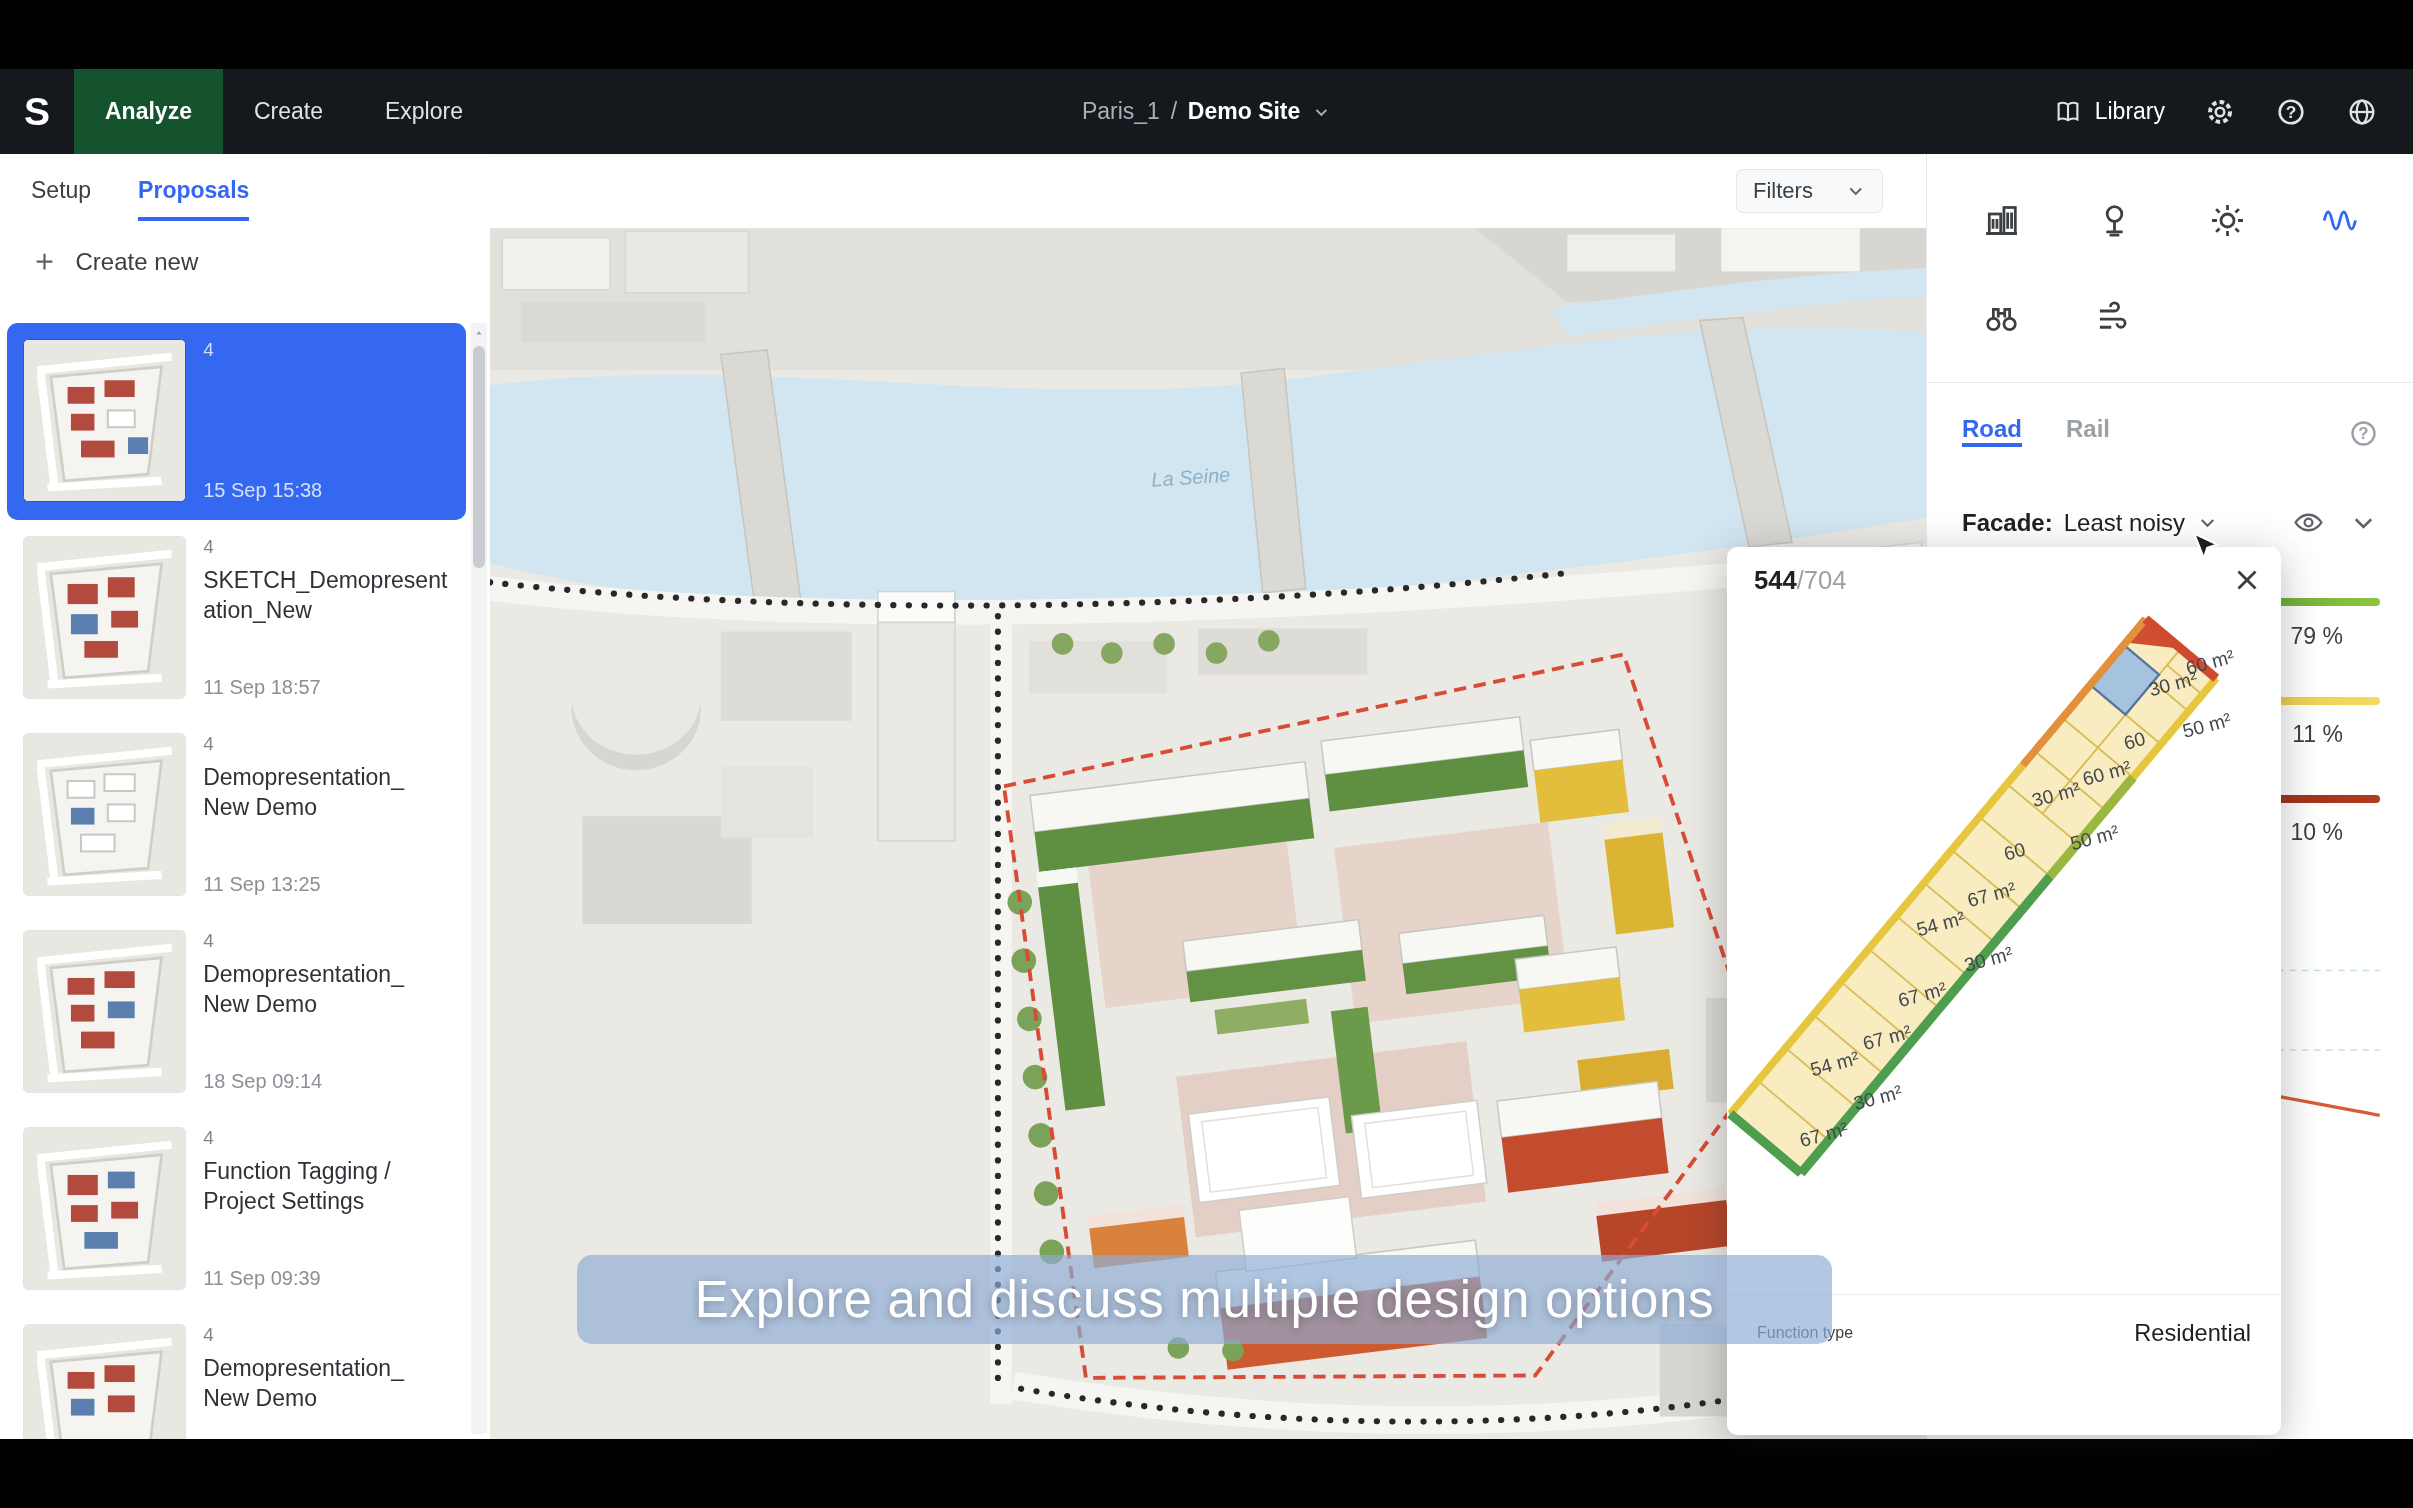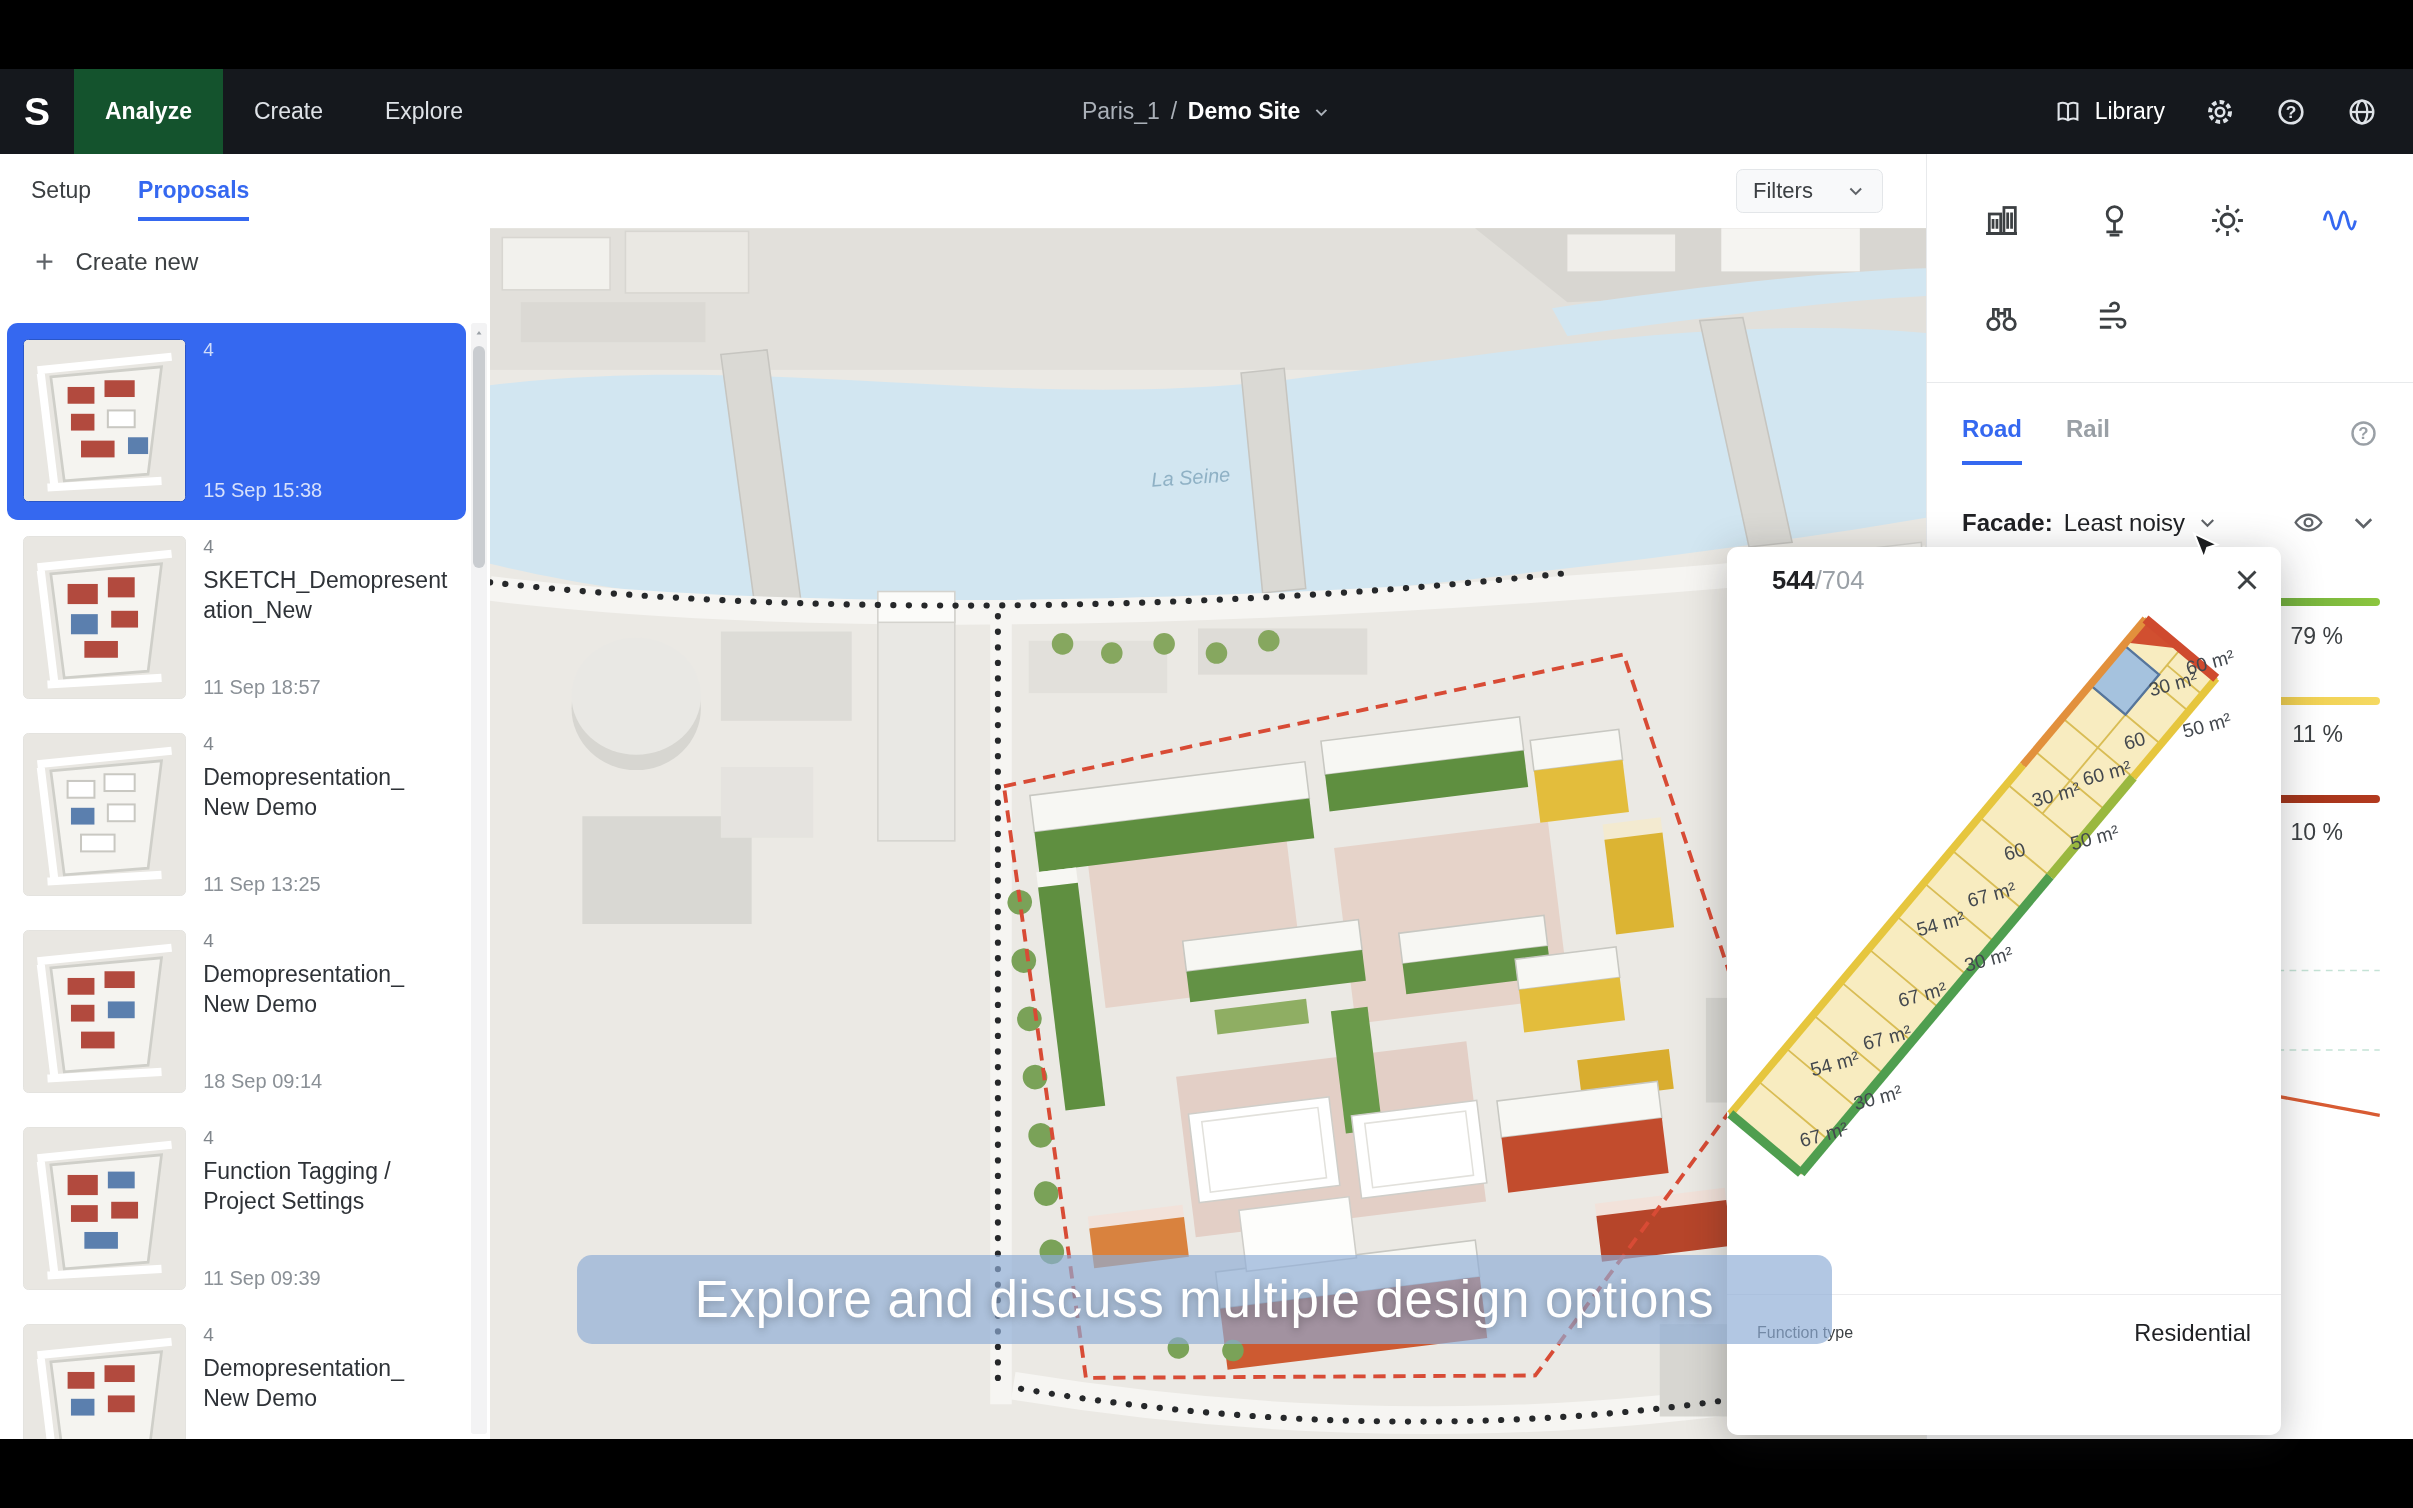--- a/index.html
+++ b/index.html
@@ -54,40 +54,40 @@
   .filters span{font-size:22px;color:#3c4043}
   .filters .chev{width:21.5px;height:21.5px;color:#5f6368}
 
   
   .rightpanel{position:absolute;left:1926px;top:154px;width:488px;height:1285px;background:#fff;border-left:1.3px solid #e8eaec}
   .an-icon{position:absolute;width:62px;height:62px;display:flex;align-items:center;justify-content:center;color:#3c4043;cursor:pointer}
   .an-icon svg{width:39px;height:39px}
   .an-icon.active{color:#3568f0}
   .panel-divider{position:absolute;left:0;right:0;height:1.3px;background:#e8eaec}
   .mode-tabs{position:absolute;left:35px;top:261px;display:flex;gap:44px}
-  .mode-tab{font-size:24px;font-weight:700;color:#9aa0a6;padding-bottom:18px;border-bottom:4px solid transparent;cursor:pointer}
+  .mode-tab{font-size:24px;font-weight:700;color:#9aa0a6;padding-bottom:0;border-bottom:4px solid transparent;cursor:pointer}
   .mode-tab.active{color:#3568f0;border-bottom-color:#3568f0}
   .panel-help{position:absolute;right:35px;top:264px;width:31px;height:31px;color:#9aa0a6;cursor:pointer}
   .facade-row{position:absolute;left:35px;right:35px;top:347px;height:43px;display:flex;align-items:center;gap:11px}
   .facade-label{font-size:24px;font-weight:700;color:#202124}
   .facade-value{font-size:24px;color:#202124}
   .facade-chev{width:23px;height:23px;color:#5f6368}
   .facade-icons{margin-left:auto;display:flex;gap:24px;align-items:center}
   .facade-icons .ic{width:31px;height:31px;color:#5f6368;cursor:pointer}
   .leg-bar{position:absolute;left:35px;width:418px;height:8px;border-radius:4px}
   .leg-bar.g1{top:444px;background:linear-gradient(90deg,#1d4a14,#4e8f3a 45%,#8cc63f)}
   .leg-bar.g2{top:543px;background:linear-gradient(90deg,#c79a10,#e8c23a 50%,#f5d962)}
   .leg-bar.g3{top:641px;background:linear-gradient(90deg,#4d1004,#8a2a12 50%,#b33a1f)}
   .leg-pct{position:absolute;left:35px;width:381px;text-align:right;font-size:23px;color:#3c4043}
   .leg-pct.p1{top:469px}.leg-pct.p2{top:567px}.leg-pct.p3{top:665px}
   .mini-chart{position:absolute;left:35px;top:795px;width:418px;height:202px}
 
   
   .popup{position:absolute;left:1727px;top:547px;width:554px;height:888px;background:#fff;border-radius:10.8px;box-shadow:0 8px 40px rgba(32,33,36,.3);z-index:50}
-  .popup-header{position:absolute;left:0;top:0;right:0;height:67px;display:flex;align-items:center;padding:0 45px;font-size:25.6px}
+  .popup-header{position:absolute;left:0;top:0;right:0;height:67px;display:flex;align-items:center;padding:0 27px;font-size:25.6px}
   .popup-current{color:#202124;font-weight:700}
   .popup-total{color:#9aa0a6}
   .popup-close{position:absolute;right:17.5px;top:16px;width:34px;height:34px;color:#3c4043;cursor:pointer}
   .floorplan{position:absolute;left:0;top:54px;width:554px;height:626px}
   .fp-label{font-family:"Liberation Sans",sans-serif;font-size:12.5px;fill:#43484e}
   .detail-row{position:absolute;left:0;right:0;display:flex;align-items:center;padding:0 30px;border-top:1.3px solid #ececee}
   .detail-row.r1{top:747px;height:77px}
   .detail-row.r2{top:825px;height:63px}
   .detail-label{font-size:16px;color:#3c4043}
   .detail-value{margin-left:auto;font-size:23.6px;color:#202124}

